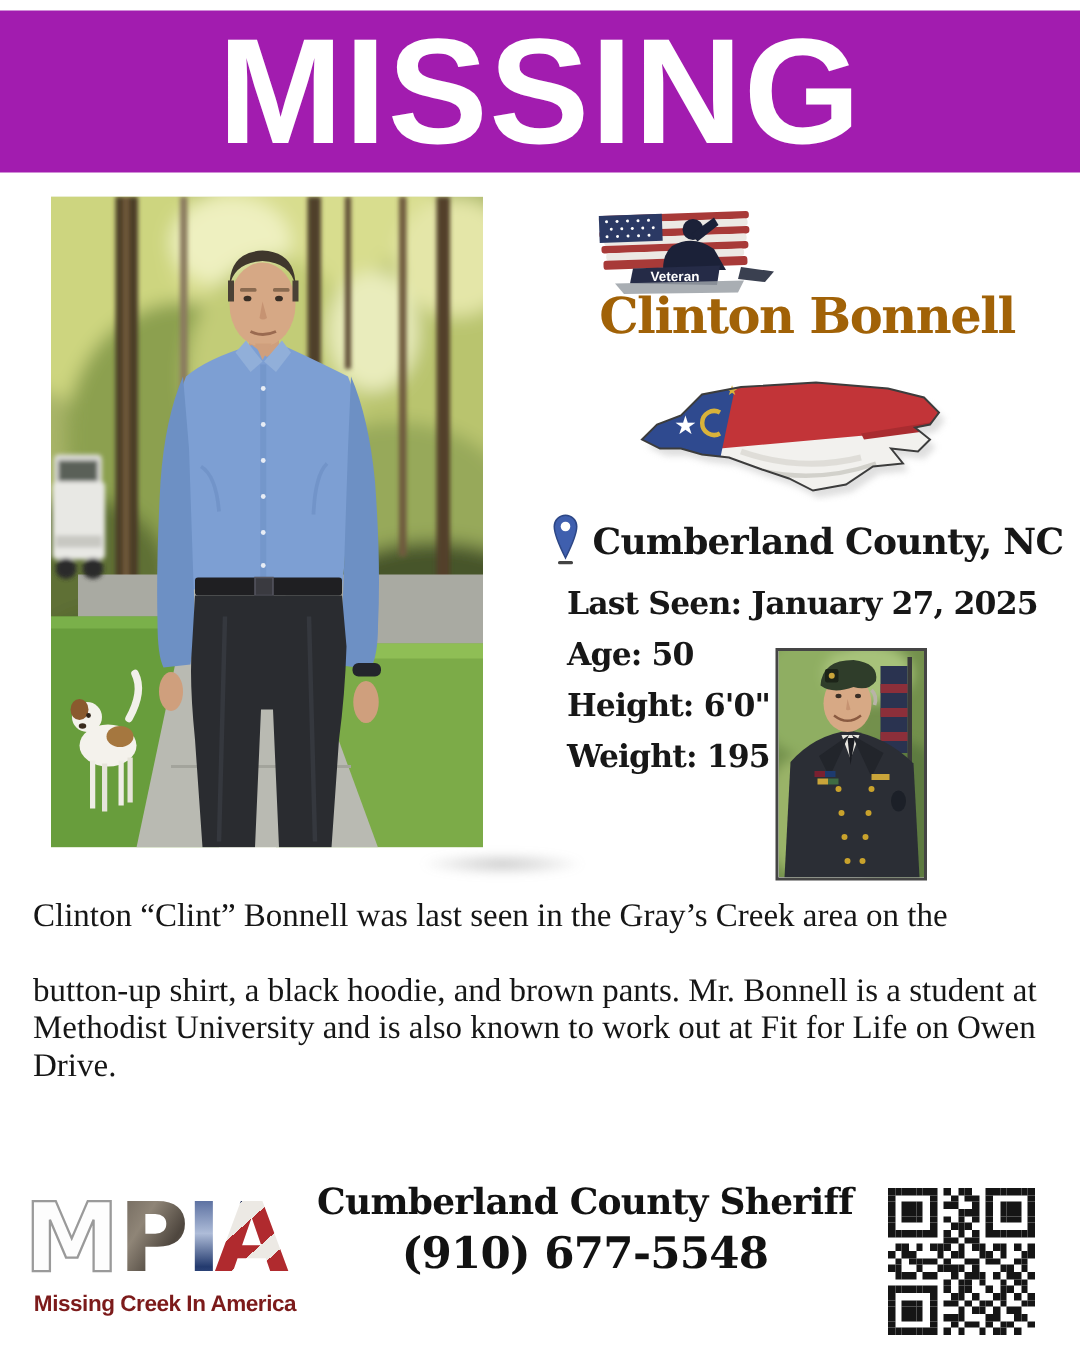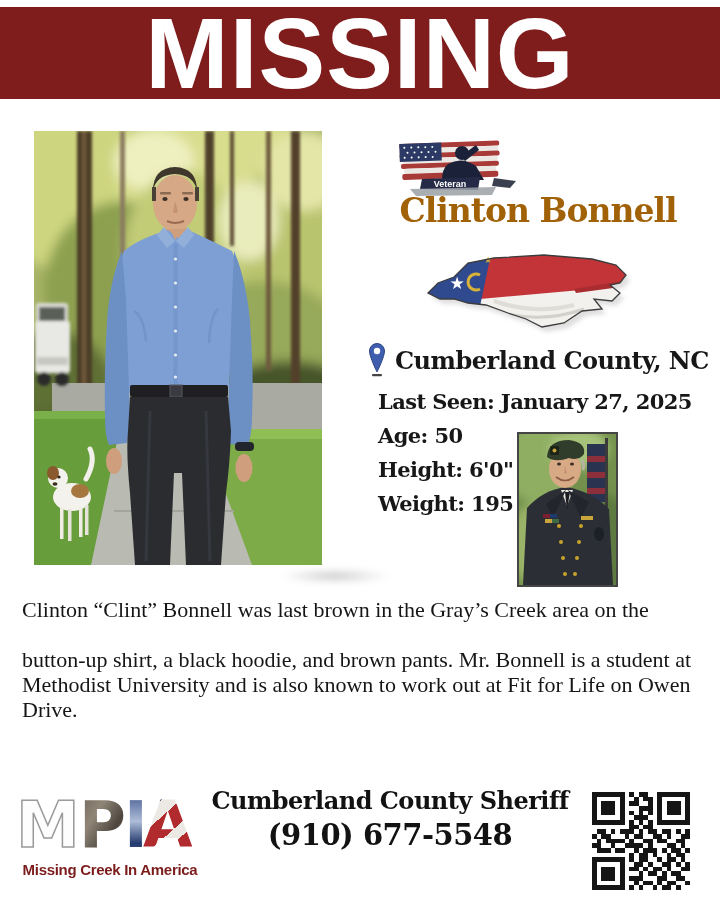--- a/index.html
+++ b/index.html
@@ -1,19 +1,19 @@
 <!DOCTYPE html>
 <html><head>
 <meta charset="utf-8">
 <style>
   html,body{margin:0;padding:0;background:#ffffff;}
   .poster{position:relative;width:720px;height:898px;background:#fff;overflow:hidden;
           font-family:"DejaVu Serif",serif;}
   
-  .banner{position:absolute;top:7px;left:0;width:720px;height:92px;background:#7f1d1d;
+  .banner{position:absolute;top:7px;left:0;width:720px;height:108px;background:#a21caf;
           display:flex;align-items:center;justify-content:center;}
   .banner h1{margin:0;color:#fff;font-family:"Liberation Sans",sans-serif;
              font-weight:700;font-size:100px;letter-spacing:1px;line-height:1;}
   
   .main-photo{position:absolute;left:34px;top:131px;width:288px;height:434px;overflow:hidden;}
   .photo-shadow{position:absolute;left:280px;top:568px;width:110px;height:16px;
         background:radial-gradient(ellipse at center, rgba(110,110,110,.35), rgba(110,110,110,0) 70%);
         filter:blur(3px);}
   .military-photo{position:absolute;left:517px;top:432px;width:97px;height:151px;
         border:2px solid #454545;box-sizing:content-box;overflow:hidden;}
@@ -301,21 +301,21 @@
         <path d="M46,32 L45,39 Q46,40 48,39 Z" fill="#c69372"></path>
         <path d="M28,23 Q29,6 50,6 Q67,8 65,20 Q60,27 50,24 Q36,29 28,23 Z" fill="#2f3d2a"></path>
         <rect x="31" y="12" width="9" height="9" rx="1.5" fill="#1c2418"></rect>
         <circle cx="35.5" cy="16.5" r="2" fill="#caa53a"></circle>
         <path d="M62,26 Q66,30 64,36" stroke="#b9b3a8" stroke-width="2.5" fill="none"></path>
       </g>
     </svg>
   </div>
 
   <p class="description">
-    <span>Clinton “Clint” Bonnell was last brown in the Gray’s Creek area on the</span><br>
+    <span>Clinton “Clint” Bonnell was last seen in the Gray’s Creek area on the</span><br>
     <br>
     <span>button-up shirt, a black hoodie, and brown pants. Mr. Bonnell is a student at</span><br>
     <span>Methodist University and is also known to work out at Fit for Life on Owen</span><br>
     <span>Drive.</span>
   </p>
 
   <div class="mpia-logo">
     <svg width="200" height="72" viewBox="0 0 200 72">
       <defs>
         <linearGradient id="gP" x1="0" y1="0" x2="1" y2="1">

